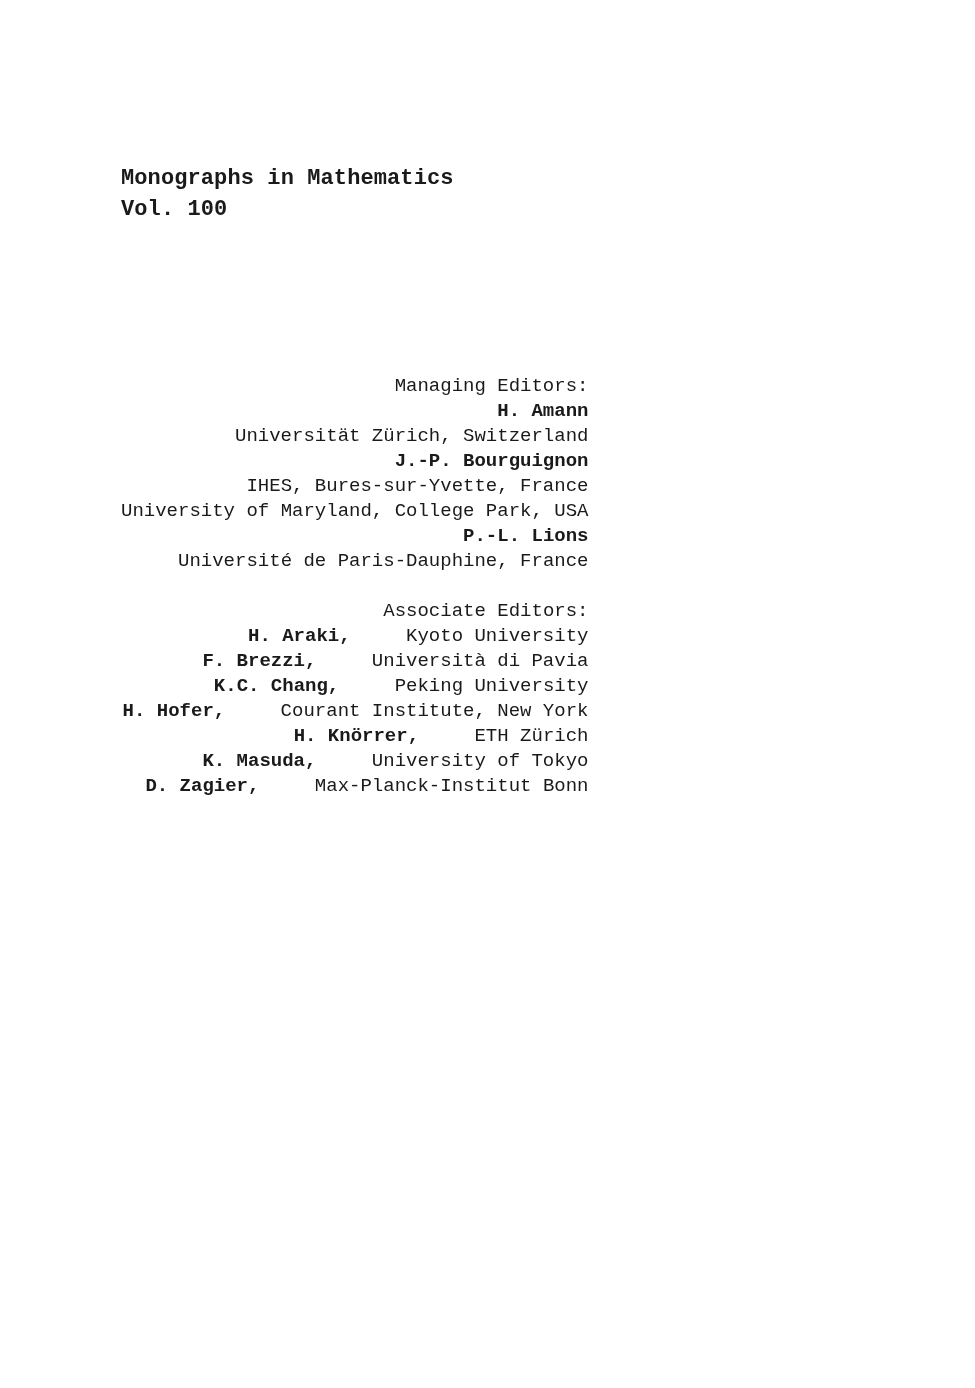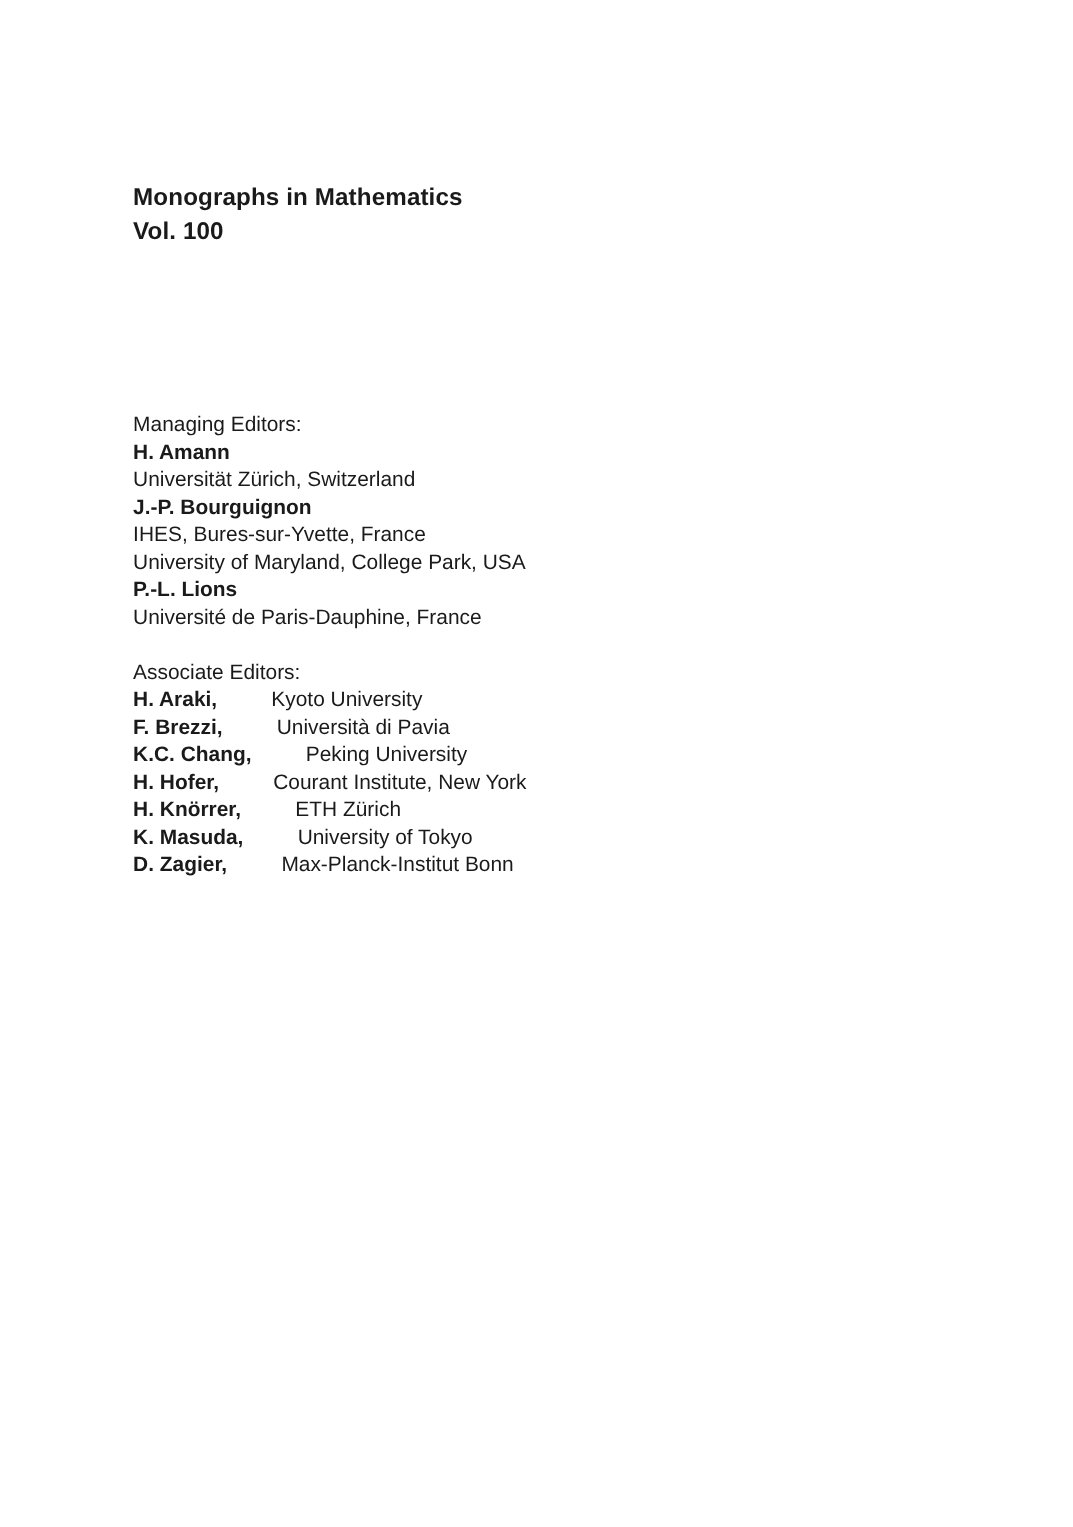--- a/index.html
+++ b/index.html
@@ -7,21 +7,21 @@
     margin: 0;
     padding: 0;
     background: #ffffff;
   }
   .page {
     position: relative;
     width: 975px;
     height: 1388px;
     background: #ffffff;
     overflow: hidden;
-    font-family: Liberation Sans, sans-serif;
+    font-family: Liberation Mono, monospace;
     color: #1a1a1a;
     -webkit-font-smoothing: antialiased;
   }
 
   
   .series-title {
     position: absolute;
     left: 121px;
     top: 163px;
     font-size: 22px;
@@ -34,20 +34,21 @@
     display: block;
   }
 
   
   .board {
     position: absolute;
     left: 121px;
     top: 374px;
     font-size: 19px;
     line-height: 25px;
+    text-align: right;
   }
   .board-group {
     margin: 0;
   }
   .group-gap {
     height: 25px;
   }
   .board-heading {
     font-weight: normal;
     white-space: nowrap;

